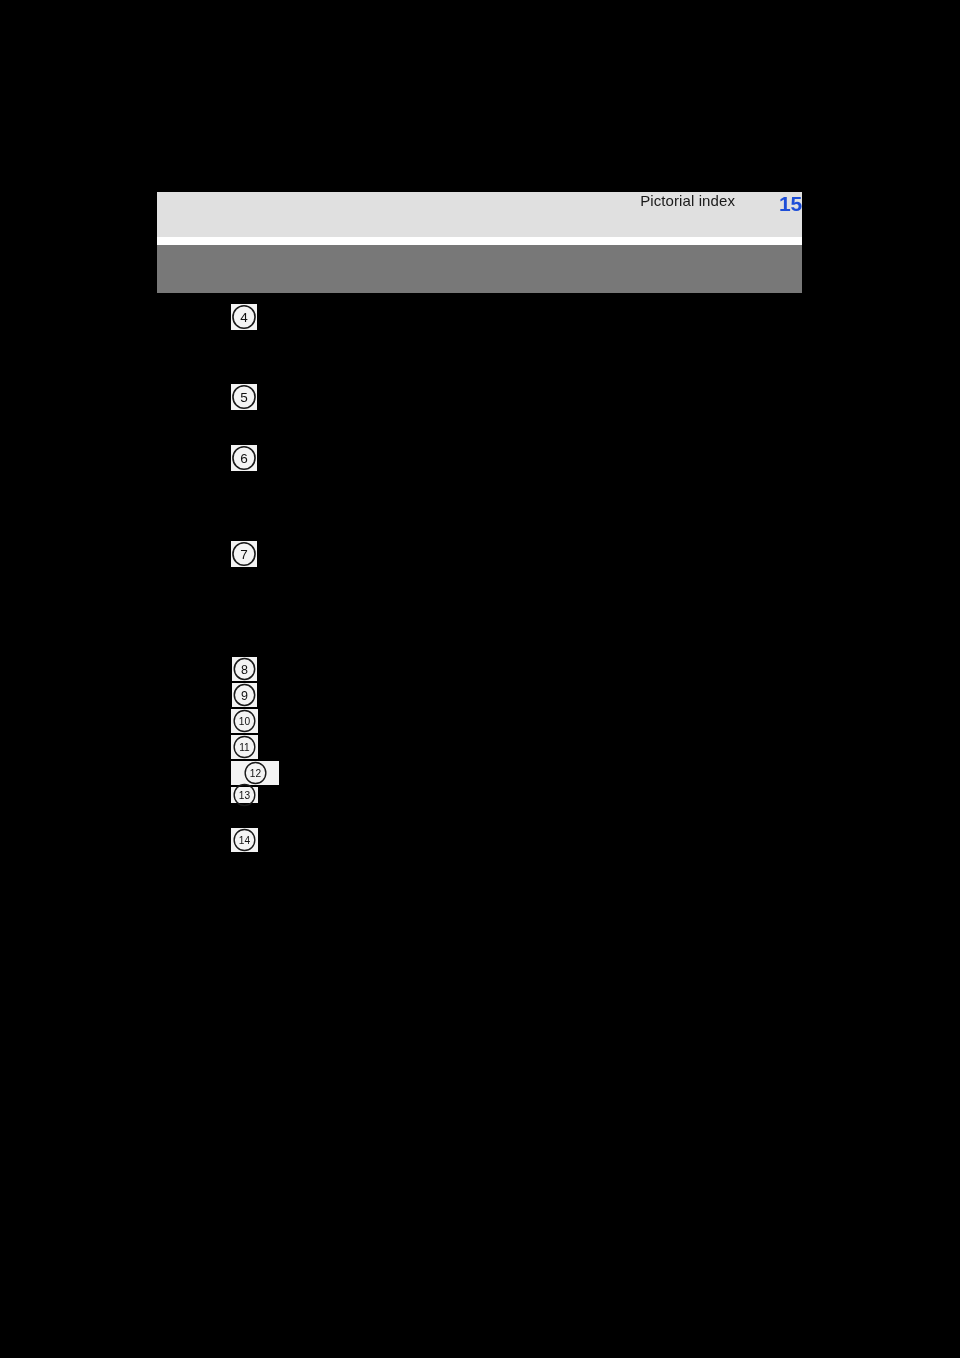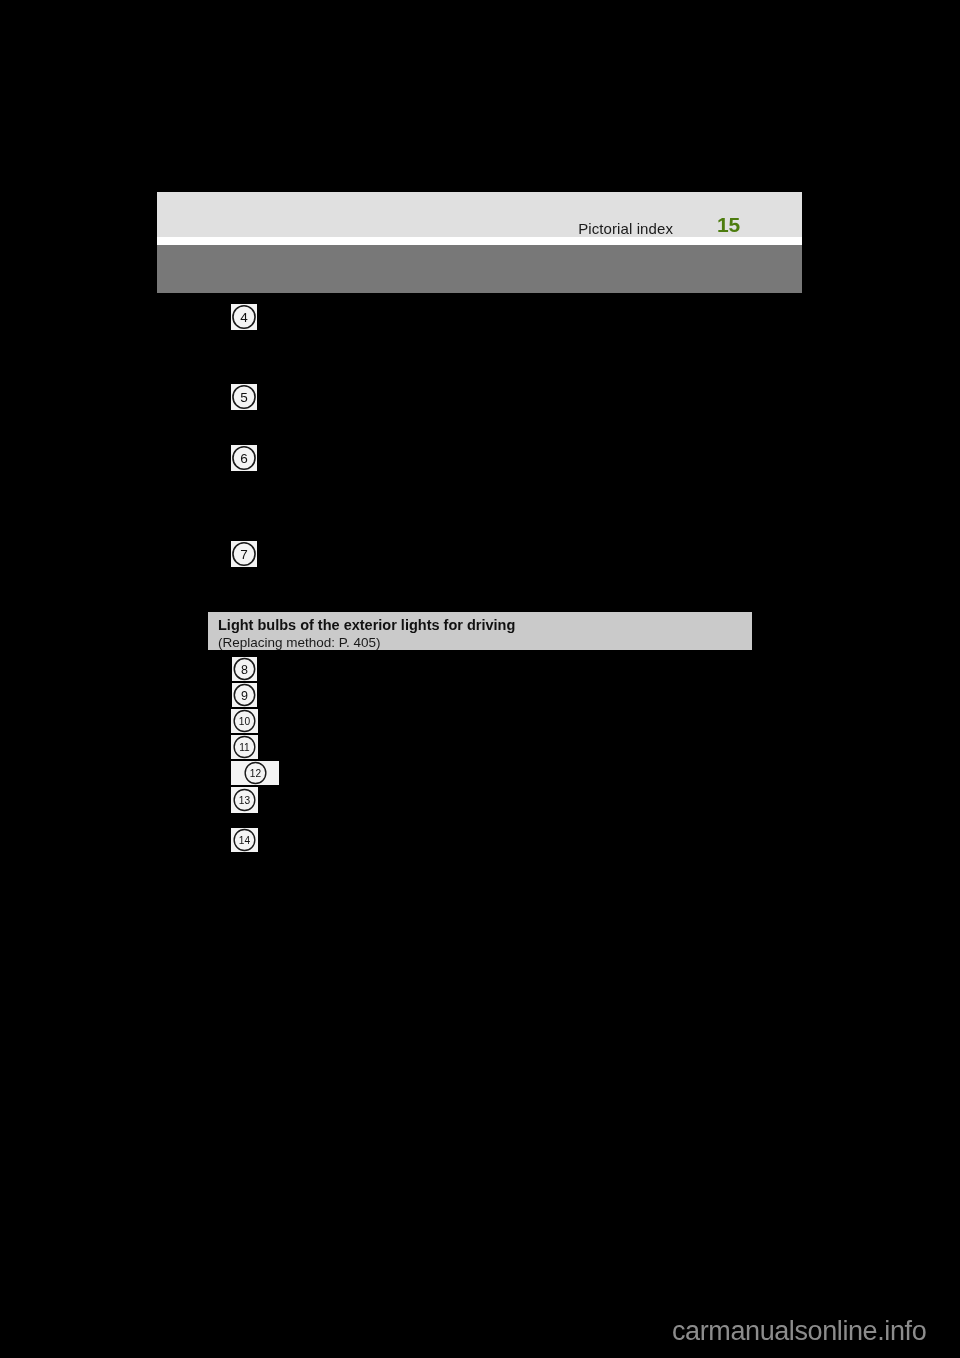--- a/index.html
+++ b/index.html
@@ -28,36 +28,35 @@
 
   
   .header-bar {
     position: absolute;
     left: 157px;
     top: 192px;
     width: 645px;
     height: 45px;
     background: #e0e0e0;
     display: flex;
-    align-items: flex-end;
+    align-items: flex-start;
     justify-content: flex-end;
   }
   .header-title {
     font-size: 15px;
     color: #1a1a1a;
     font-weight: normal;
     letter-spacing: 0.1px;
     white-space: nowrap;
   }
   .header-pageno {
     font-size: 21px;
     font-weight: bold;
-    color: #4d7c0f;
+    color: #1d4ed8;
     margin-left: 44px;
-    margin-right: 62px;
     letter-spacing: -0.2px;
   }
 
   .header-rule {
     position: absolute;
     left: 157px;
     top: 237px;
     width: 645px;
     height: 8px;
     background: #ffffff;
@@ -184,34 +183,29 @@
           <ellipse cx="13" cy="13" rx="11.2" ry="11.4" fill="none" stroke="#1a1a1a" stroke-width="1.5"></ellipse>
           <text x="13" y="16.96" text-anchor="middle" font-family="&quot;Liberation Sans&quot;, sans-serif" font-size="11" fill="#111111">11</text>
         </svg>
       </div>
       <div class="badge" style="left: 231px; top: 761px; width: 48px; height: 24px;">
         <svg width="27" height="24" viewBox="0 0 26 26">
           <ellipse cx="13" cy="13" rx="11.2" ry="11.4" fill="none" stroke="#1a1a1a" stroke-width="1.5"></ellipse>
           <text x="13" y="16.96" text-anchor="middle" font-family="&quot;Liberation Sans&quot;, sans-serif" font-size="11" fill="#111111">12</text>
         </svg>
       </div>
-      <div class="badge" style="left: 231px; top: 787px; width: 27px; height: 26px;">
+      <div class="badge" style="left: 231px; top: 787px; width: 27px; height: 16px;">
         <svg width="27" height="24" viewBox="0 0 26 26">
           <ellipse cx="13" cy="13" rx="11.2" ry="11.4" fill="none" stroke="#1a1a1a" stroke-width="1.5"></ellipse>
           <text x="13" y="16.96" text-anchor="middle" font-family="&quot;Liberation Sans&quot;, sans-serif" font-size="11" fill="#111111">13</text>
         </svg>
       </div>
       <div class="badge" style="left: 231px; top: 828px; width: 27px; height: 24px; align-items: flex-end;">
         <svg width="27" height="24" viewBox="0 0 26 26">
           <ellipse cx="13" cy="13" rx="11.2" ry="11.4" fill="none" stroke="#1a1a1a" stroke-width="1.5"></ellipse>
           <text x="13" y="16.96" text-anchor="middle" font-family="&quot;Liberation Sans&quot;, sans-serif" font-size="11" fill="#111111">14</text>
         </svg>
       </div>
     </div>
 
-  <div class="section-box">
-    <div class="sb-title">Light bulbs of the exterior lights for driving</div>
-    <div class="sb-sub">(Replacing method: P. 405)</div>
-  </div>
-
-  <div class="watermark">carmanualsonline.info</div>
+
 
 </div>
 
 </body></html>

